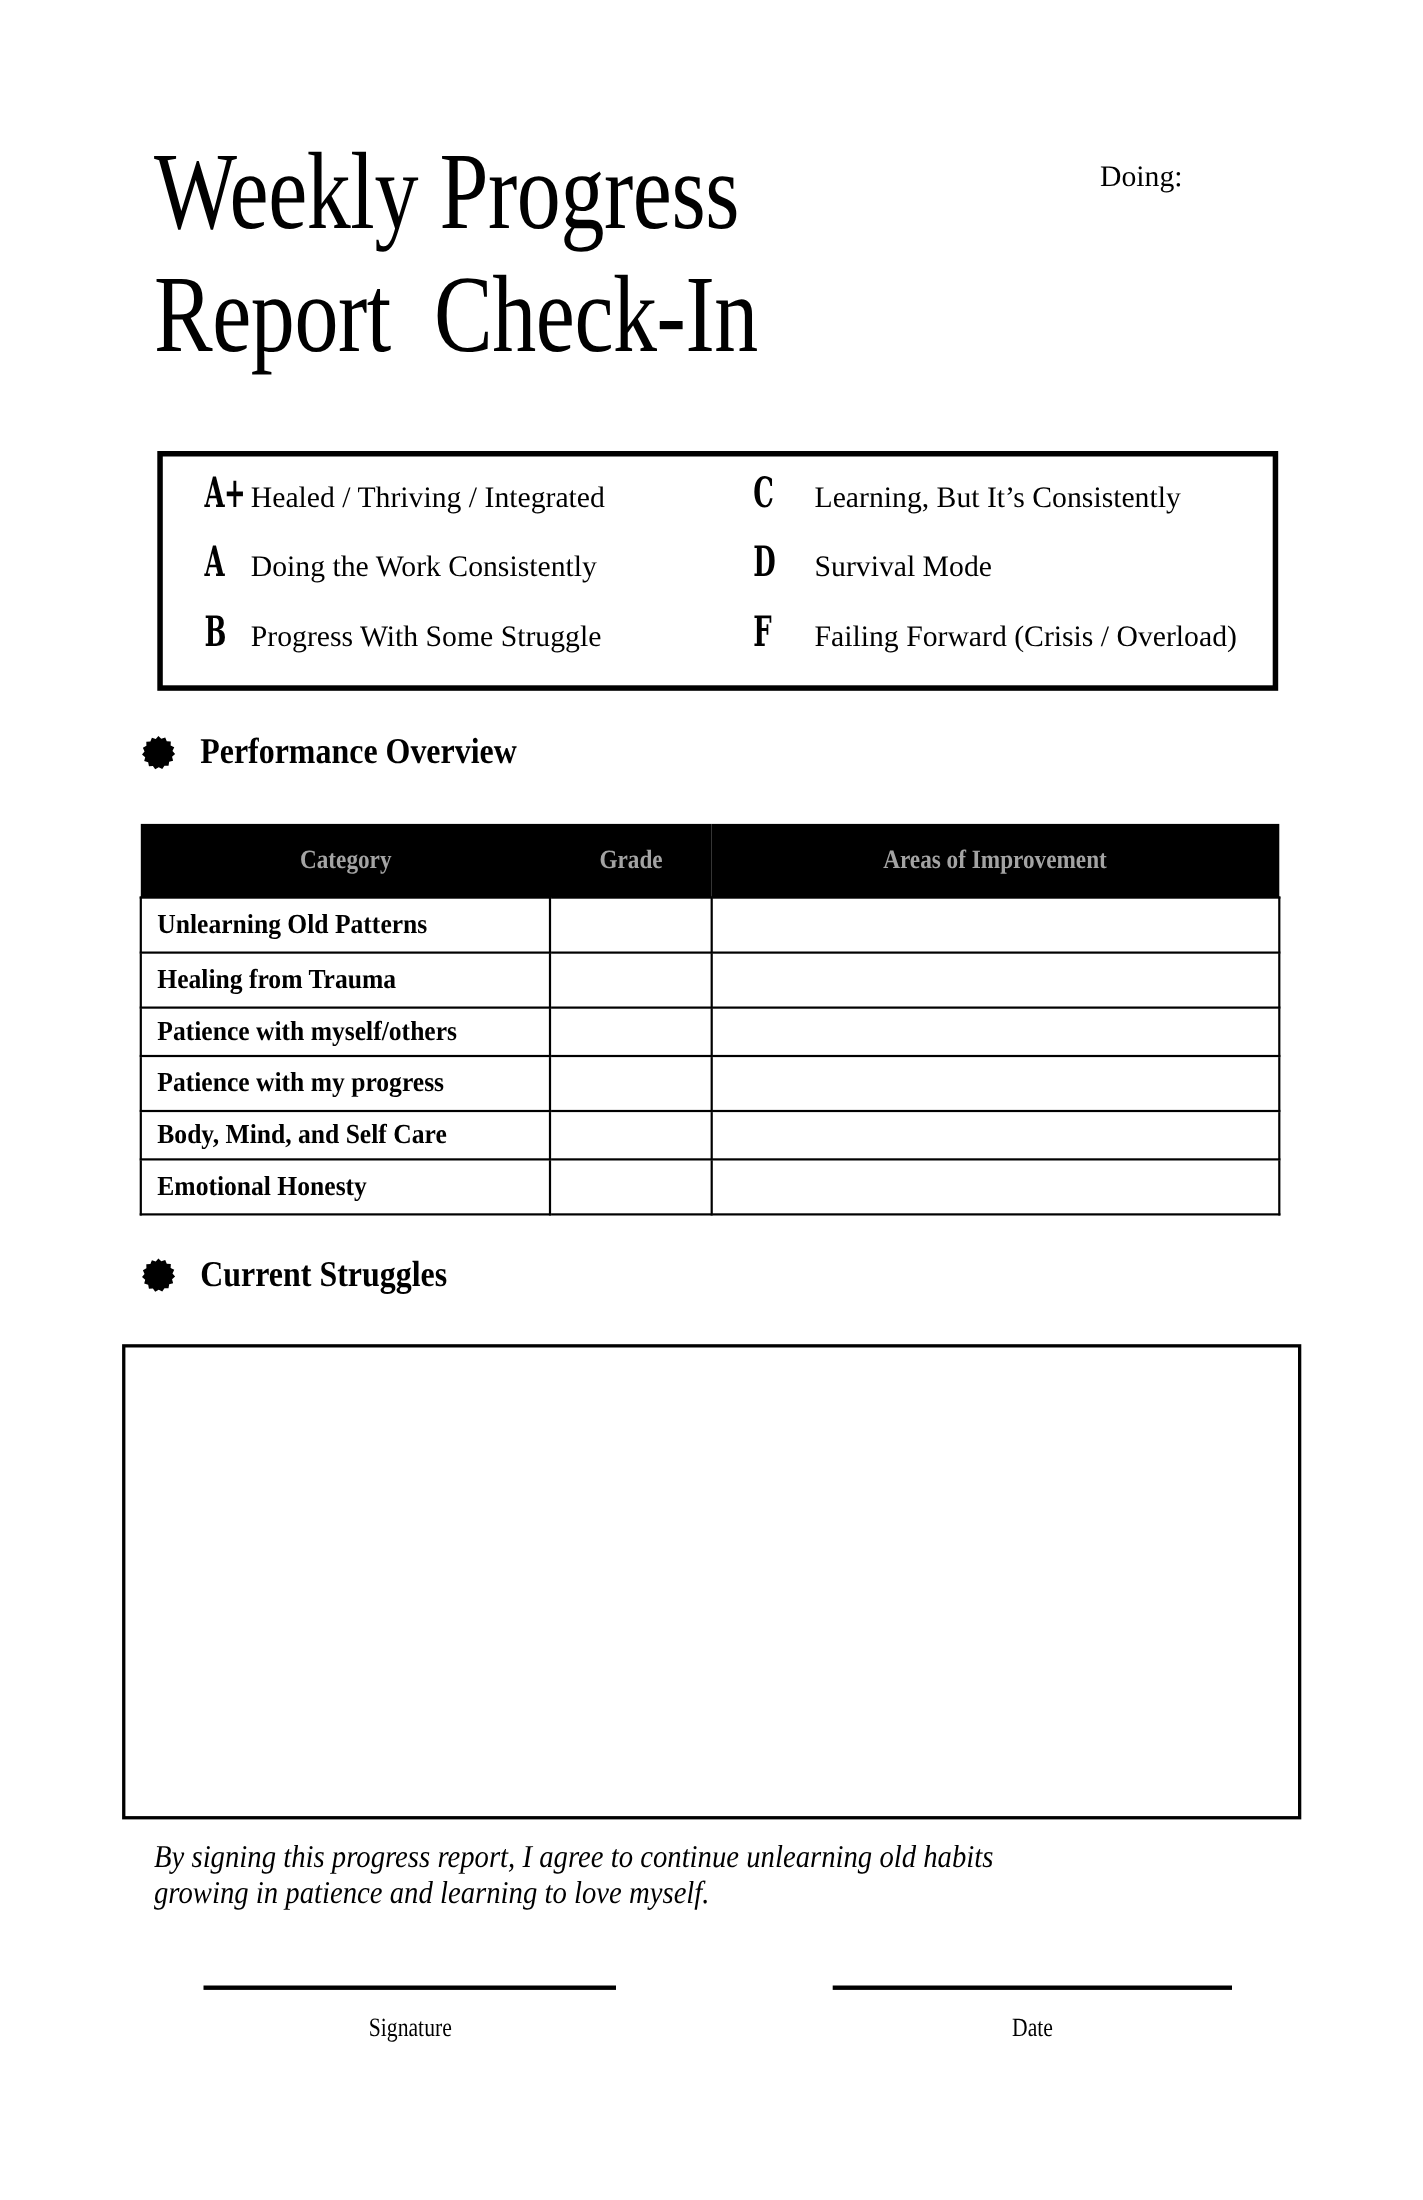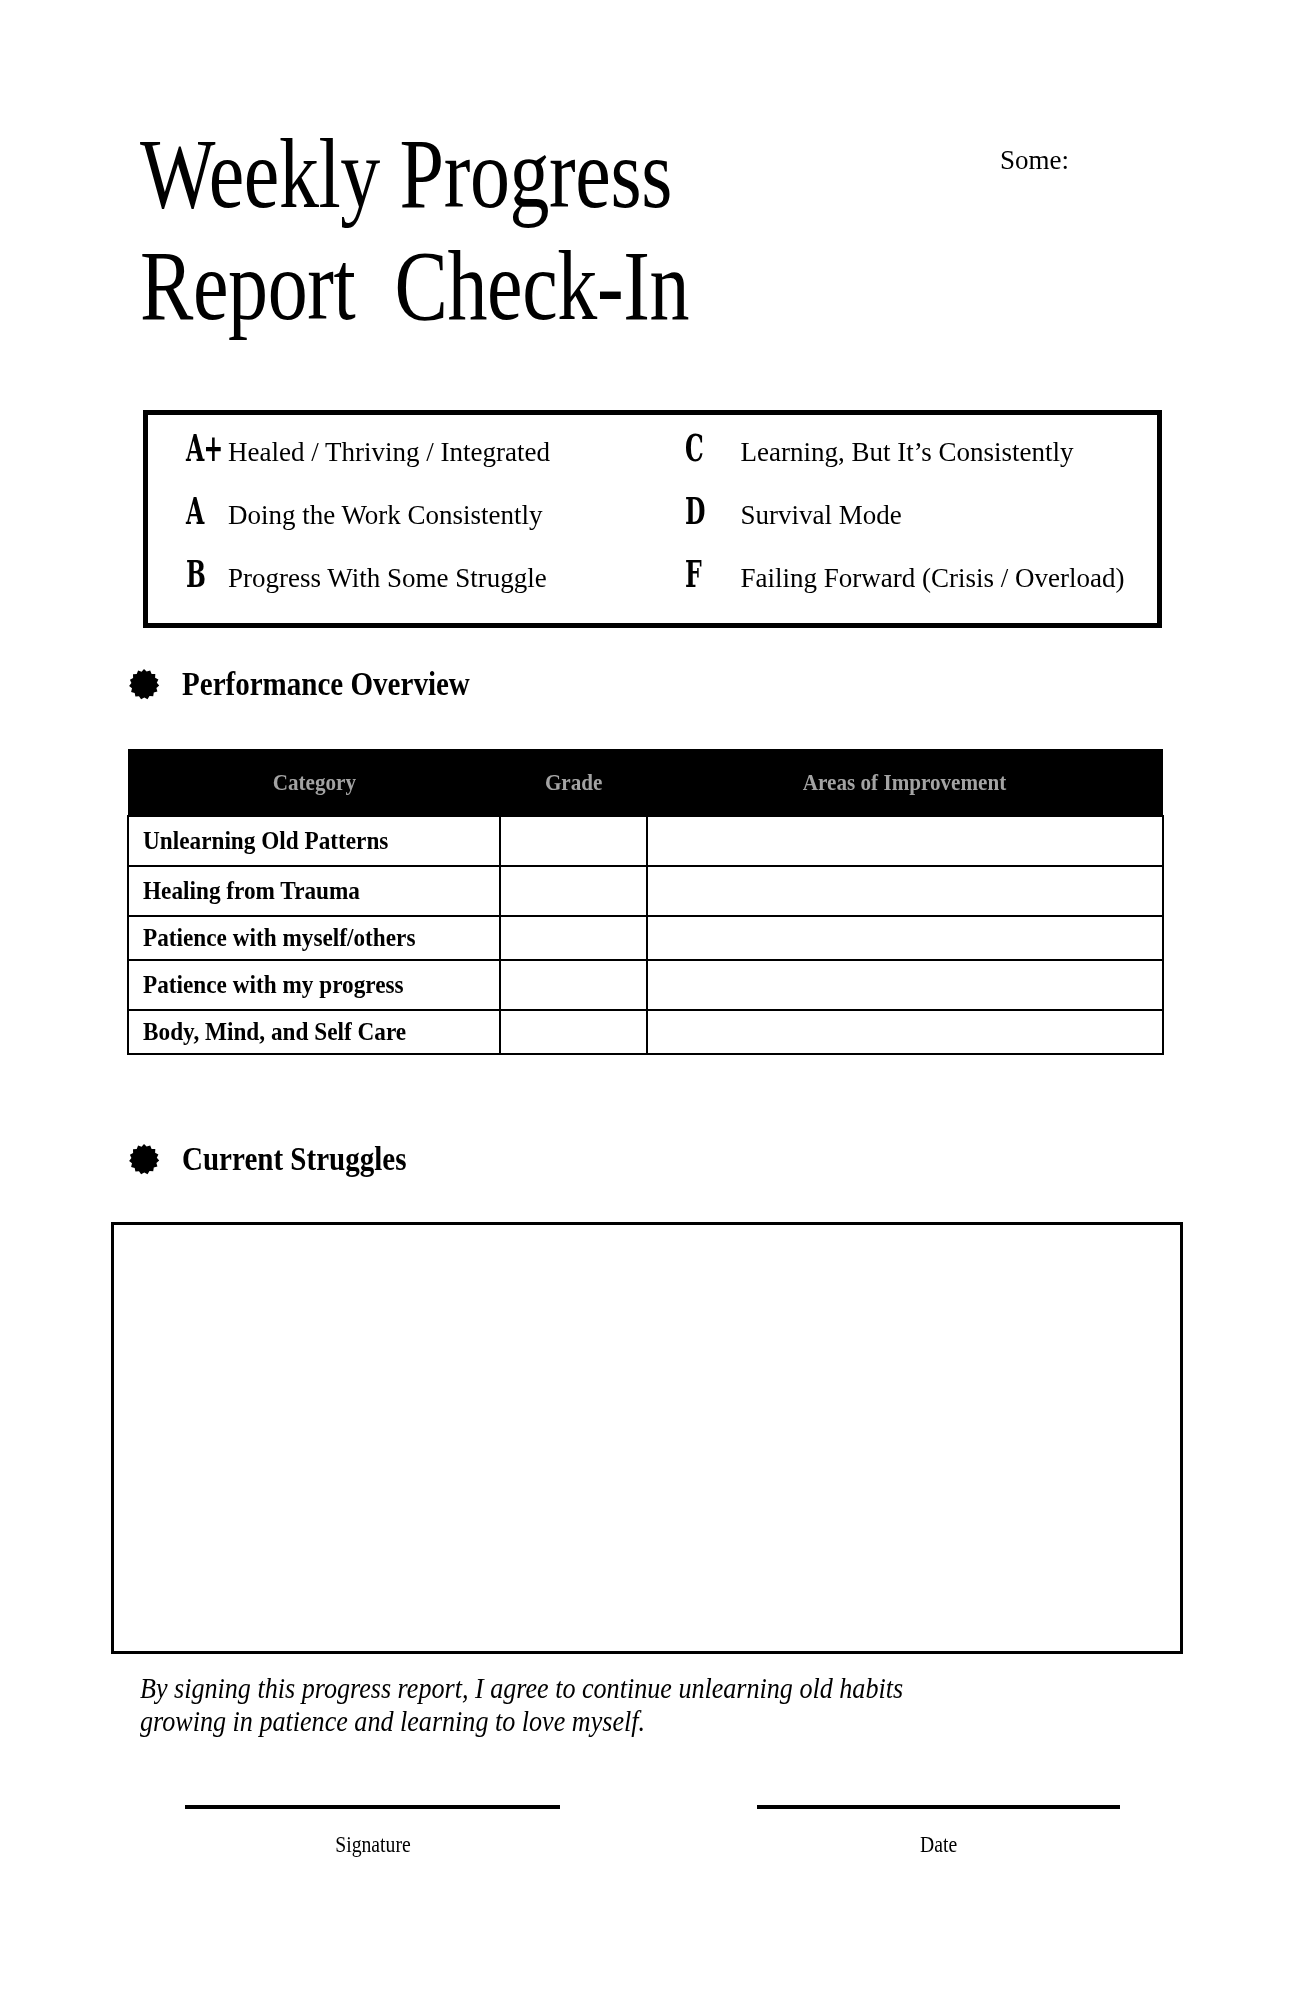--- a/index.html
+++ b/index.html
@@ -243,21 +243,21 @@
 </head>
 <body>
 
 <div class="page">
 
   <div class="title-block">
     <div class="title-line">Weekly Progress</div>
     <div class="title-line">Report  Check-In</div>
   </div>
 
-  <div class="date-label">Some:</div>
+  <div class="date-label">Doing:</div>
 
   <div class="legend-box">
 
     <div class="legend-col left">
       <div class="legend-row">
         <div class="legend-grade">A+</div>
         <div class="legend-text">Healed / Thriving / Integrated</div>
       </div>
       <div class="legend-row">
         <div class="legend-grade">A</div>
@@ -325,20 +325,25 @@
       <tr class="r3">
         <td class="cat-cell"><span>Patience with my progress</span></td>
         <td class="grade-cell"></td>
         <td class="area-cell"></td>
       </tr>
       <tr class="r4">
         <td class="cat-cell"><span>Body, Mind, and Self Care</span></td>
         <td class="grade-cell"></td>
         <td class="area-cell"></td>
       </tr>
+      <tr class="r5">
+        <td class="cat-cell"><span>Emotional Honesty</span></td>
+        <td class="grade-cell"></td>
+        <td class="area-cell"></td>
+      </tr>
     </tbody>
   </table>
 
   <div class="section-heading" id="heading-struggles">
     <svg class="bullet-icon" viewBox="0 0 32 32">
       <polygon fill="#000000" points="16,1 18.6,3.6 22.2,2.4 23.6,5.9 27.3,6.1 27.1,9.8 30.4,11.4 28.8,14.7 31.2,17.5 28.4,19.9 29.4,23.5 25.8,24.6 25.2,28.2 21.5,28.1 19.5,31.2 16.3,29.4 13.1,31.3 11,28.3 7.4,28.5 6.7,24.9 3.1,23.9 4,20.3 1.1,17.9 3.4,15.1 1.9,11.7 5.1,10 5,6.3 8.7,6.1 10.1,2.6 13.6,3.8"></polygon>
     </svg>
     <div class="section-title">Current Struggles</div>
   </div>
 

